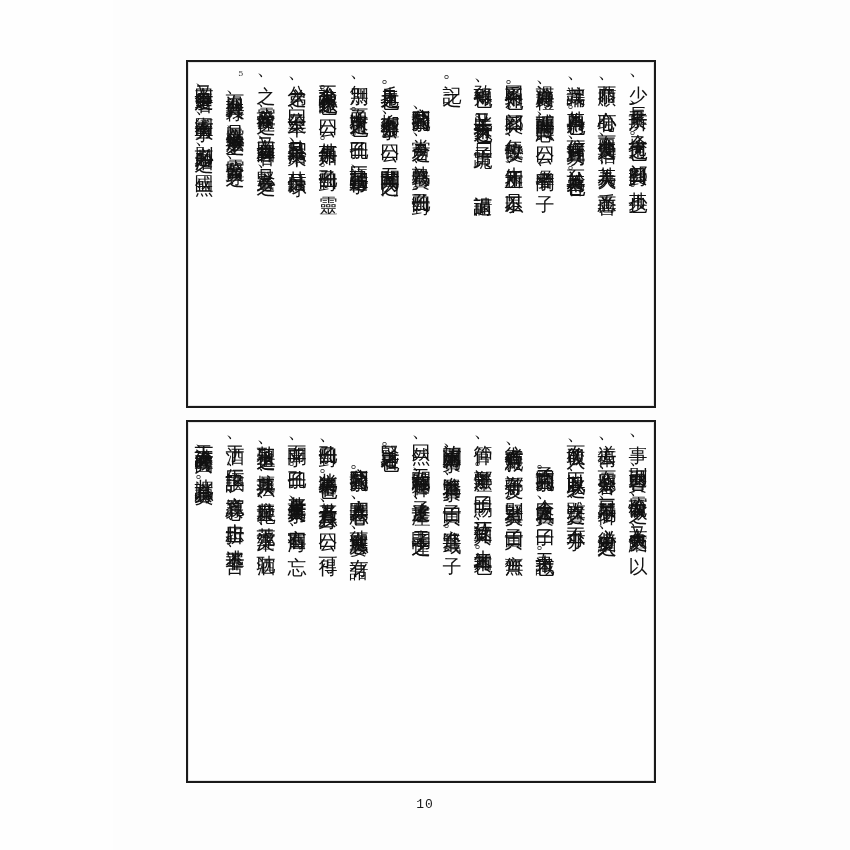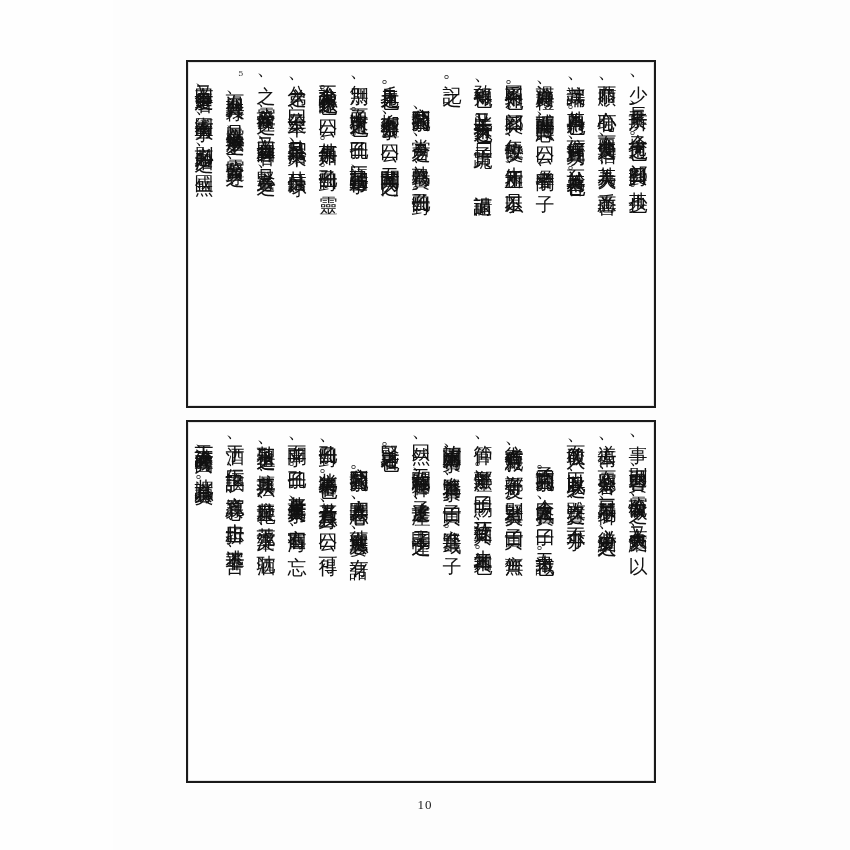--- a/index.html
+++ b/index.html
@@ -100,21 +100,21 @@
     margin-bottom: 1px;
   }
 
   
   #page-number {
     position: absolute;
     left: 0;
     right: 0;
     top: 797px;
     text-align: center;
-    font-family: Liberation Serif, serif;
+    font-family: Liberation Mono, monospace;
     font-size: 13px;
     color: #1a1a1a;
     letter-spacing: 1px;
   }
 
   
   #scan-tint {
     position: absolute;
     left: 113px; top: 0;
     width: 737px; height: 850px;

